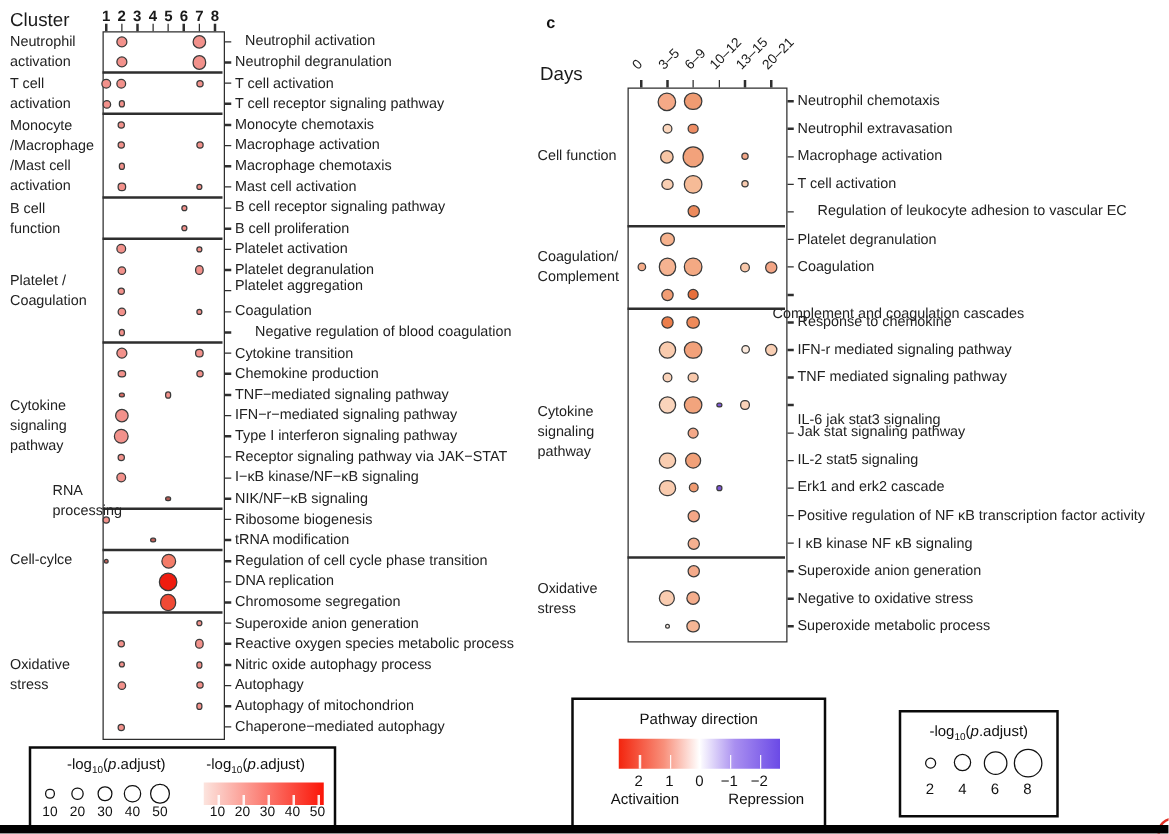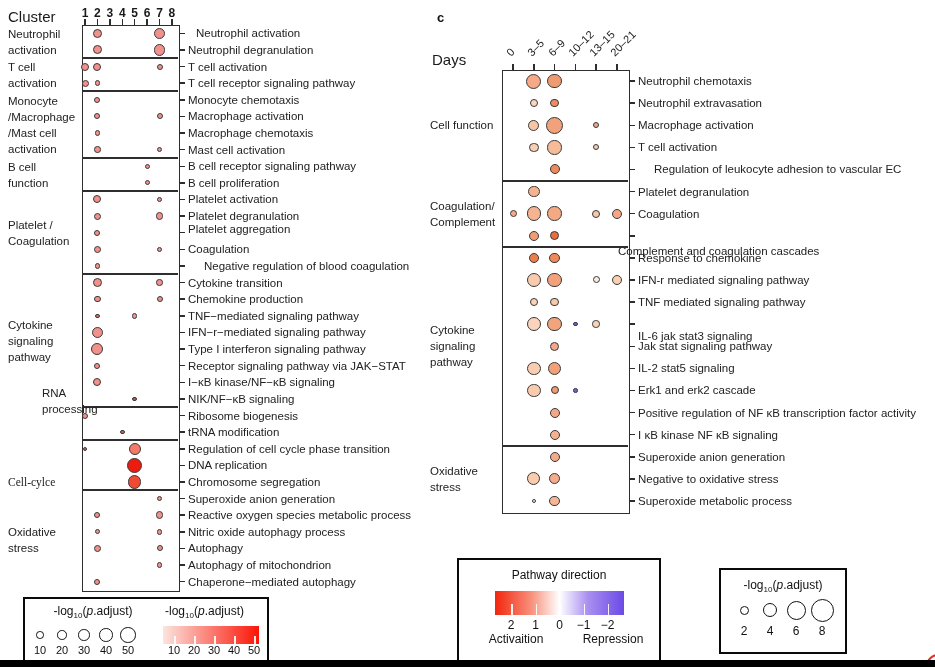--- a/index.html
+++ b/index.html
@@ -202,21 +202,21 @@
         <div>Cytokine</div>
         <div>signaling</div>
         <div>pathway</div>
       </div>
       <div class="divider" style="left: 82px; top: 406.206px; width: 96px;"></div>
       <div class="catlabel" style="left: 8px; top: 385px; margin-left: 34px;">
         <div>RNA</div>
         <div>processing</div>
       </div>
       <div class="divider" style="left: 82px; top: 439.441px; width: 96px;"></div>
-      <div class="catlabel" style="left: 8px; top: 474px; font-family: Liberation Serif, serif;">
+      <div class="catlabel" style="left: 8px; top: 440px;">
         <div>Cell-cylce</div>
       </div>
       <div class="divider" style="left: 82px; top: 489.294px; width: 96px;"></div>
       <div class="catlabel" style="left: 8px; top: 524.147px;">
         <div>Oxidative</div>
         <div>stress</div>
       </div>
     </div>
 
   <span id="panel-c-label" style="left:437px;top:10px;">c</span>

